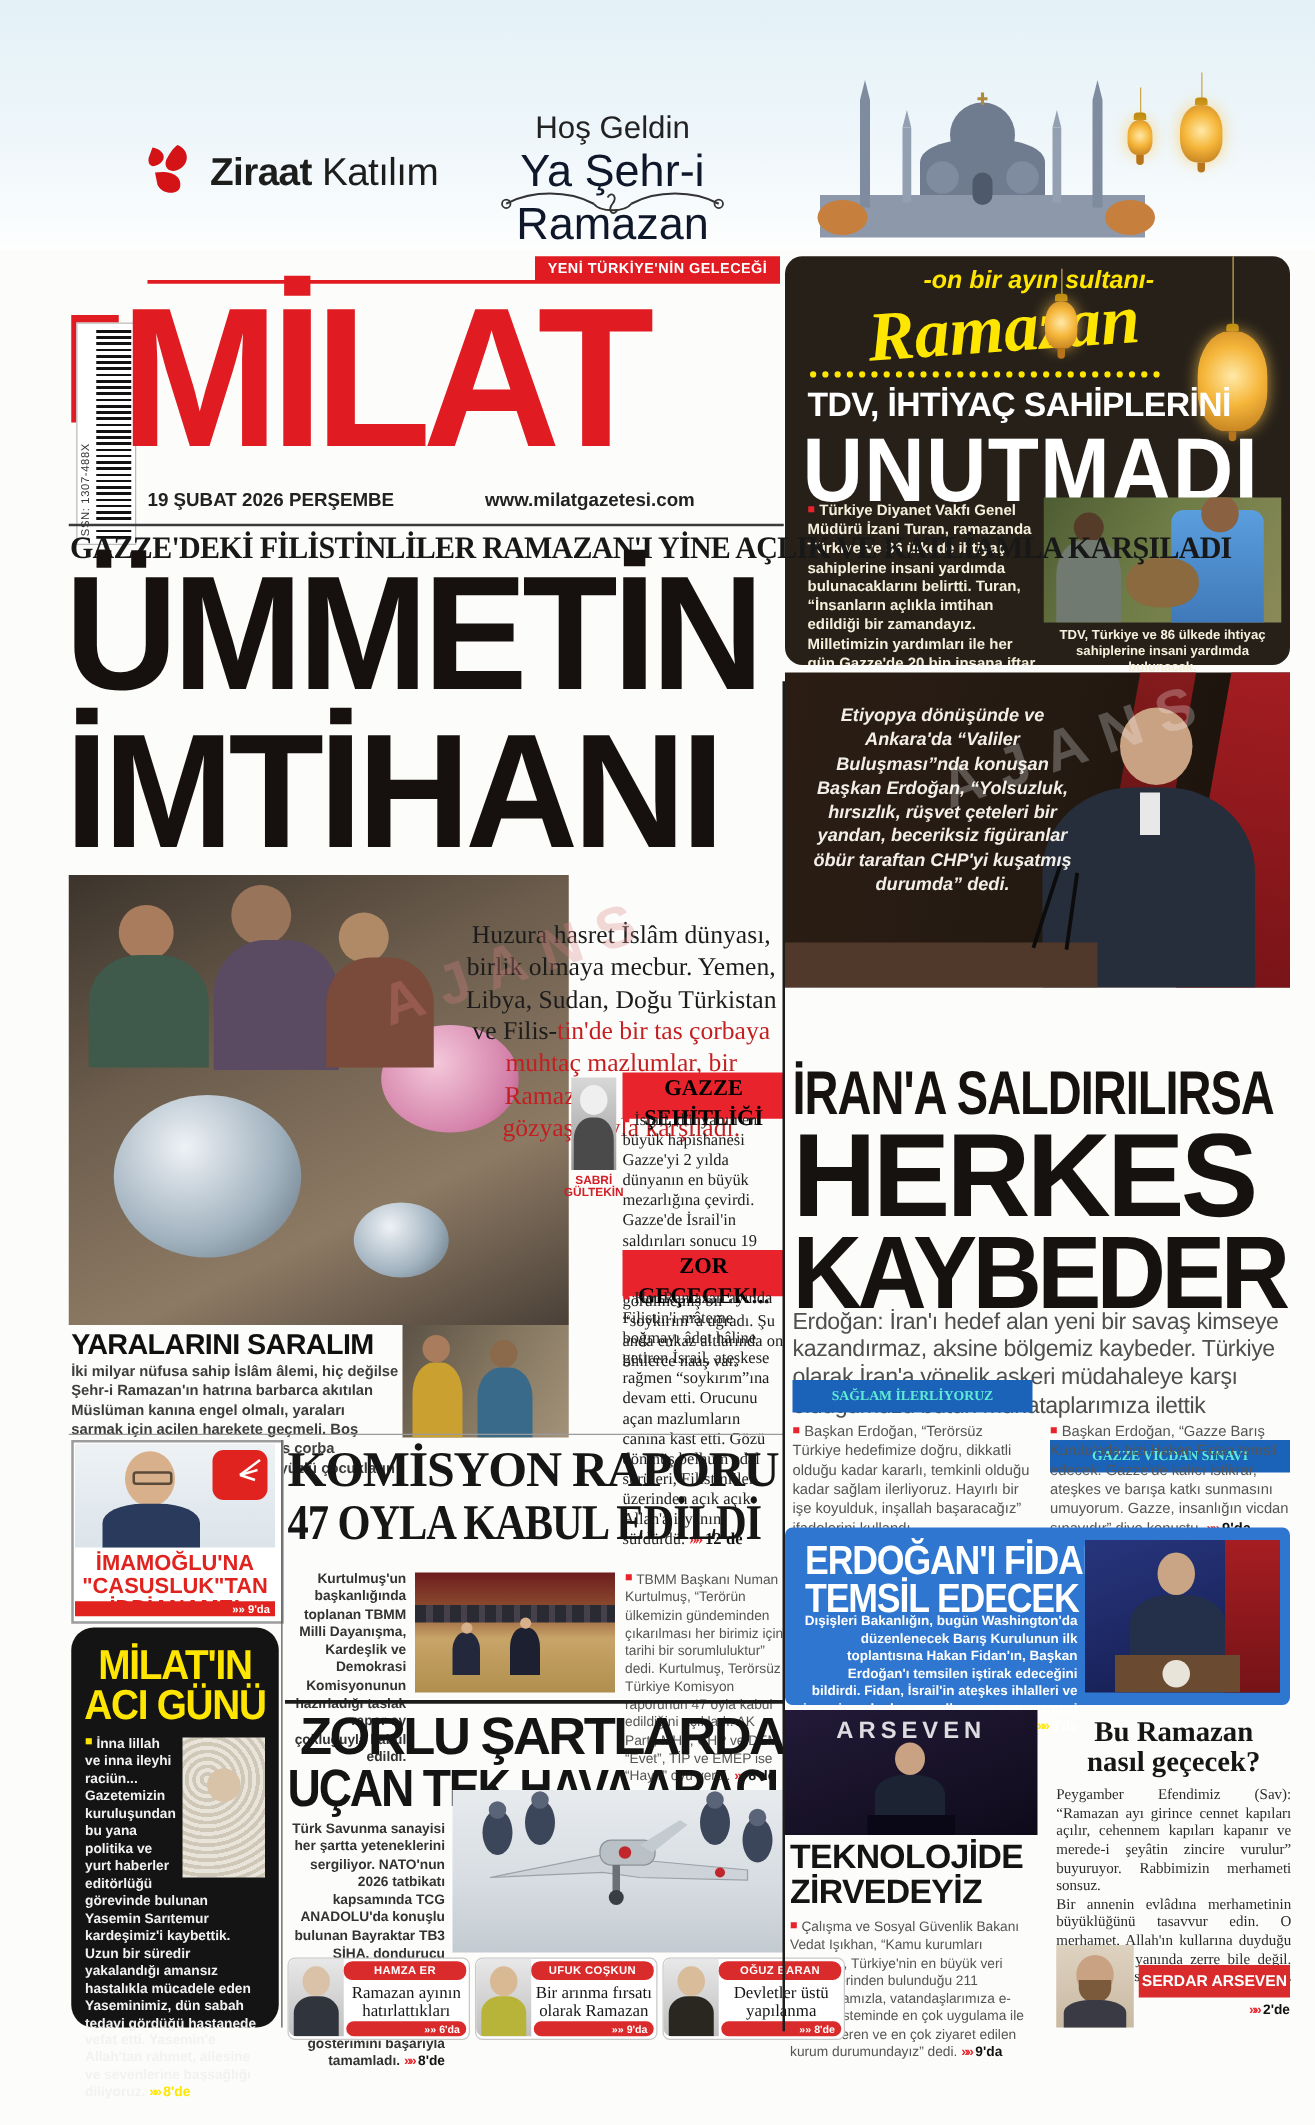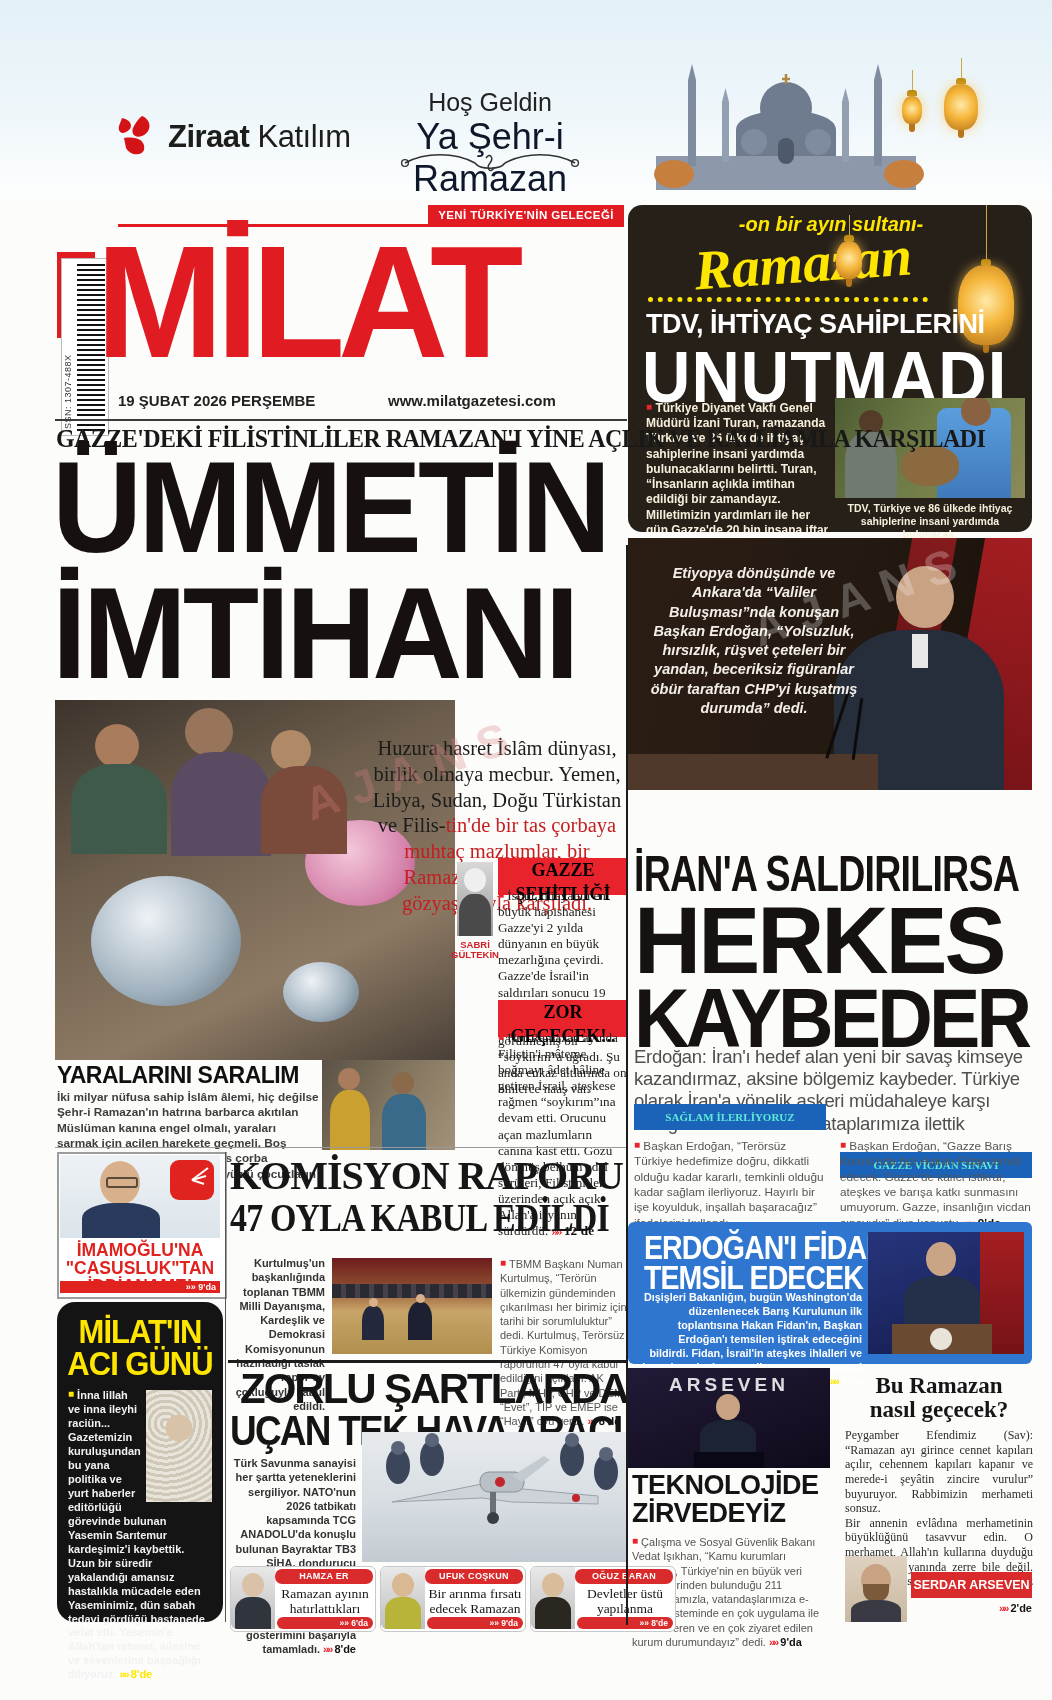--- a/index.html
+++ b/index.html
@@ -489,21 +489,21 @@
     <div class="nbar">HAMZA ER</div>
     <div class="ttl">Ramazan ayının hatırlattıkları</div>
     <div class="rref"><span>»»</span> <span>6'da</span></div>
   </div>
   <div class="card" style="left:380px;">
     <div class="cph">
       <div class="head" style="left:11px;top:6px;width:22px;height:24px;background:#d9b894;"></div>
       <div class="suit" style="left:4px;top:30px;width:36px;height:32px;background:#b8b43a;"></div>
     </div>
     <div class="nbar">UFUK COŞKUN</div>
-    <div class="ttl">Bir arınma fırsatı edecek Ramazan</div>
+    <div class="ttl">Bir arınma fırsatı olarak Ramazan</div>
     <div class="rref"><span>»»</span> <span>9'da</span></div>
   </div>
   <div class="card" style="left:530px;">
     <div class="cph">
       <div class="head" style="left:11px;top:6px;width:22px;height:24px;background:#d9bc9a;"></div>
       <div class="suit" style="left:4px;top:30px;width:36px;height:32px;background:#2a2620;"></div>
     </div>
     <div class="nbar">OĞUZ BARAN</div>
     <div class="ttl">Devletler üstü yapılanma</div>
     <div class="rref"><span>»»</span> <span>8'de</span></div>

